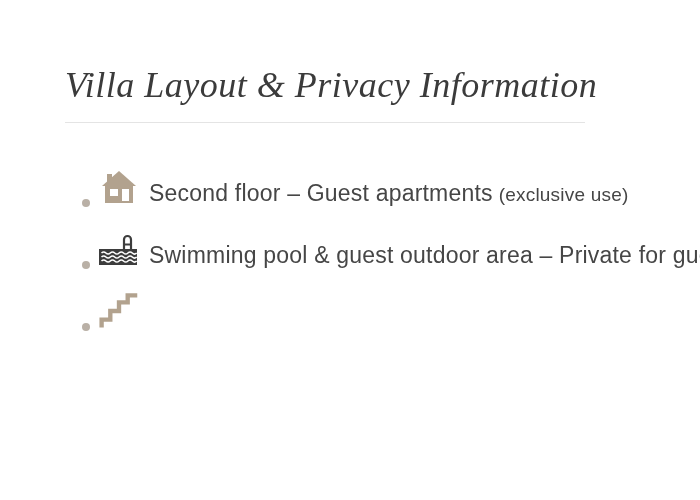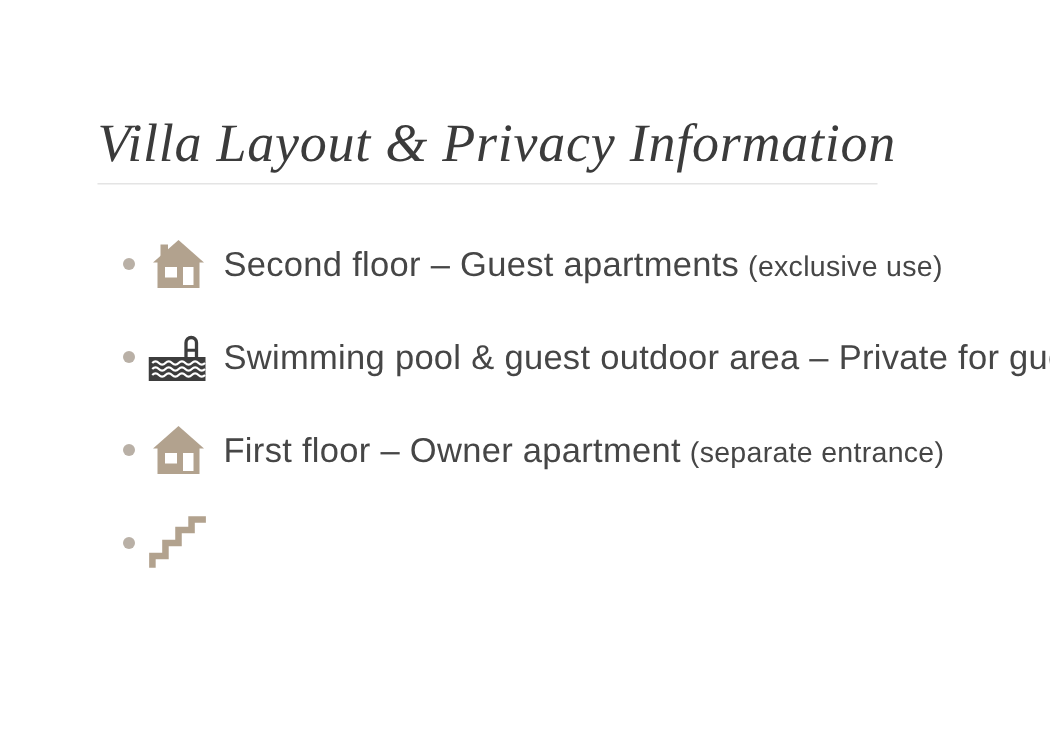--- a/index.html
+++ b/index.html
@@ -10,21 +10,21 @@
   }
   .slide {
     position: relative;
     width: 700px;
     height: 500px;
     background: #ffffff;
     overflow: hidden;
   }
   .title {
     position: absolute;
-    top: 74px;
+    top: 64px;
     left: 65px;
     width: 520px;
     text-align: center;
     font-family: "Liberation Serif", "DejaVu Serif", serif;
     font-style: italic;
     font-weight: 400;
     font-size: 36px;
     letter-spacing: 0.5px;
     color: #3b3b3b;
     white-space: nowrap;
@@ -38,21 +38,21 @@
     background: #e4e4e4;
   }
   .list {
     position: absolute;
     top: 145px;
     left: 82px;
     width: 560px;
   }
   .row {
     display: flex;
-    align-items: center;
+    align-items: flex-end;
     height: 62px;
   }
   .bullet {
     flex: 0 0 auto;
     width: 8px;
     height: 8px;
     border-radius: 50%;
     background: #b9b0a6;
     margin-right: 9px;
   }
@@ -109,32 +109,20 @@
           <line x1="25" y1="14.5" x2="32" y2="14.5" stroke="#3d3d3d" stroke-width="2"></line>
           <rect x="0" y="19" width="38" height="16" fill="#3d3d3d"></rect>
           <path d="M2.5 23 q2.2 -2.2 4.4 0 t4.4 0 t4.4 0 t4.4 0 t4.4 0 t4.4 0 t4.4 0 t4.4 0" stroke="#ffffff" stroke-width="1.5" fill="none"></path>
           <path d="M2.5 27 q2.2 -2.2 4.4 0 t4.4 0 t4.4 0 t4.4 0 t4.4 0 t4.4 0 t4.4 0 t4.4 0" stroke="#ffffff" stroke-width="1.5" fill="none"></path>
           <path d="M2.5 31 q2.2 -2.2 4.4 0 t4.4 0 t4.4 0 t4.4 0 t4.4 0 t4.4 0 t4.4 0 t4.4 0" stroke="#ffffff" stroke-width="1.5" fill="none"></path>
         </svg>
       </span>
       <span class="text"><span>Swimming pool &amp; guest outdoor area – Private for guests</span></span>
     </div>
 
-    <div class="row">
-      <span class="bullet"></span>
-      <span class="icon">
-        <svg width="36" height="35" viewBox="0 0 36 35" aria-hidden="true">
-          <polygon points="18,1 35,16 1,16" fill="#b2a28e"></polygon>
-          <rect x="4" y="14" width="28" height="19" fill="#b2a28e"></rect>
-          <rect x="9" y="19" width="8" height="7" fill="#ffffff"></rect>
-          <rect x="21" y="19" width="7" height="12" fill="#ffffff"></rect>
-        </svg>
-      </span>
-      <span class="text"><span>First floor – Owner apartment</span><span class="note">(separate entrance)</span></span>
-    </div>
 
     <div class="row">
       <span class="bullet"></span>
       <span class="icon">
         <svg width="46" height="42" viewBox="0 0 46 42" aria-hidden="true">
           <path d="M3 40 V31 H13 V21 H23 V11 H33 V3 H44" stroke="#b2a28e" stroke-width="5" fill="none" stroke-linejoin="miter"></path>
         </svg>
       </span>
     </div>
 

